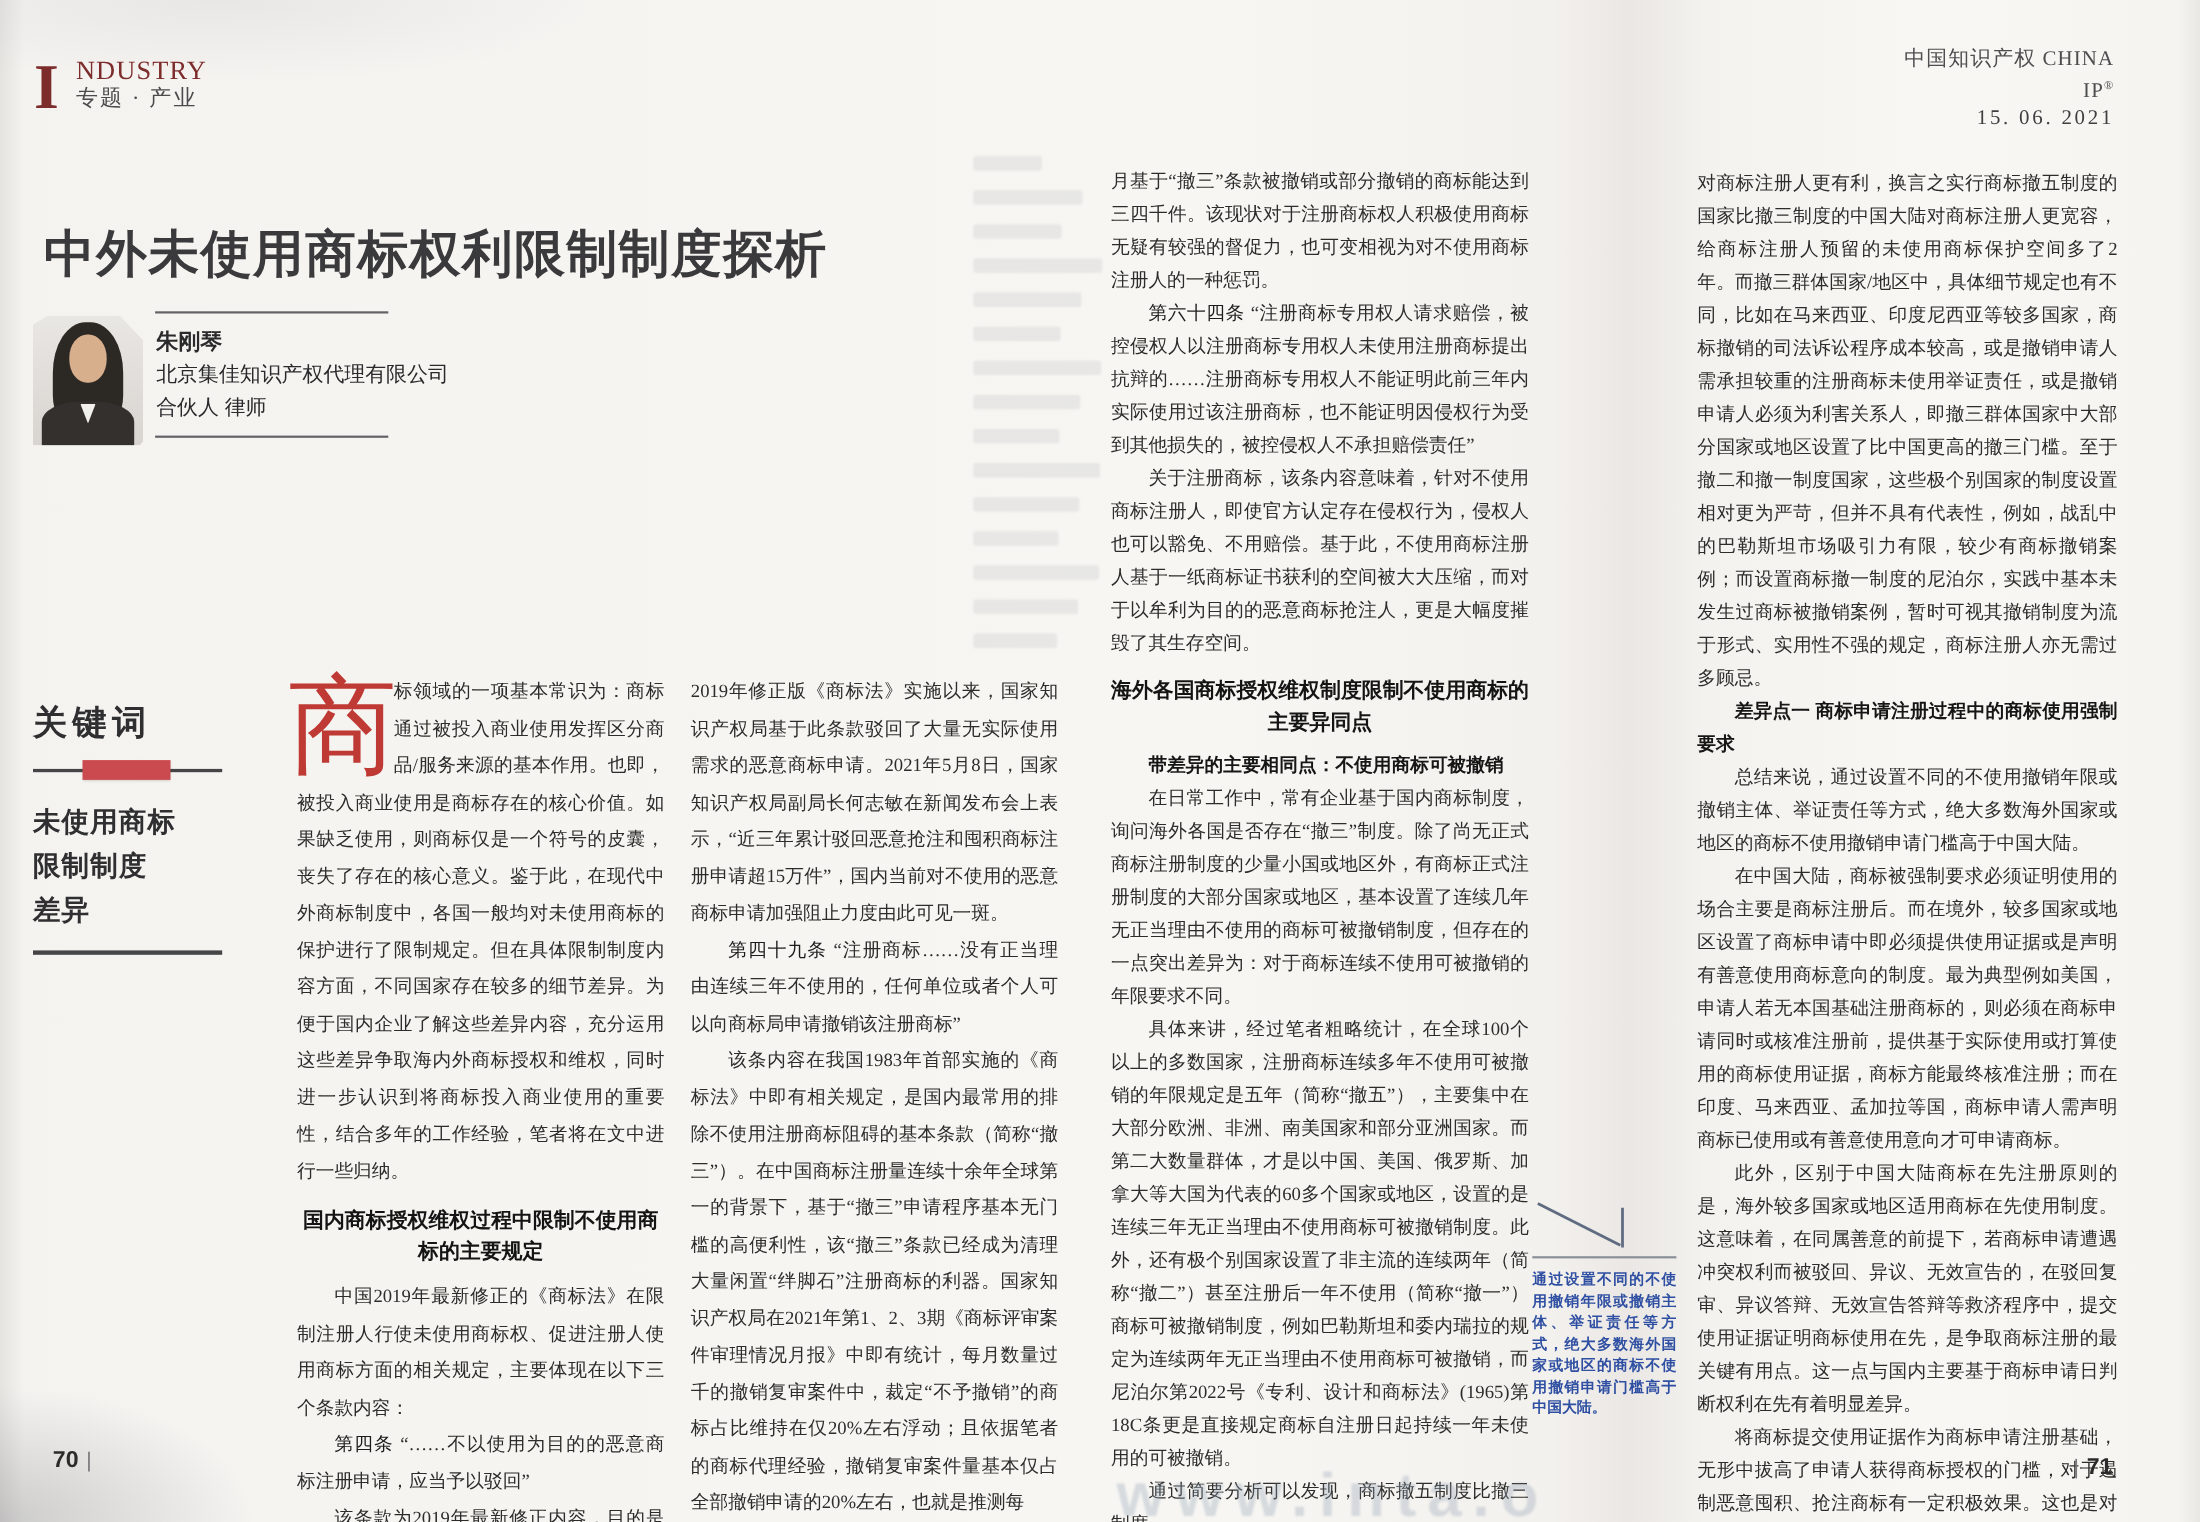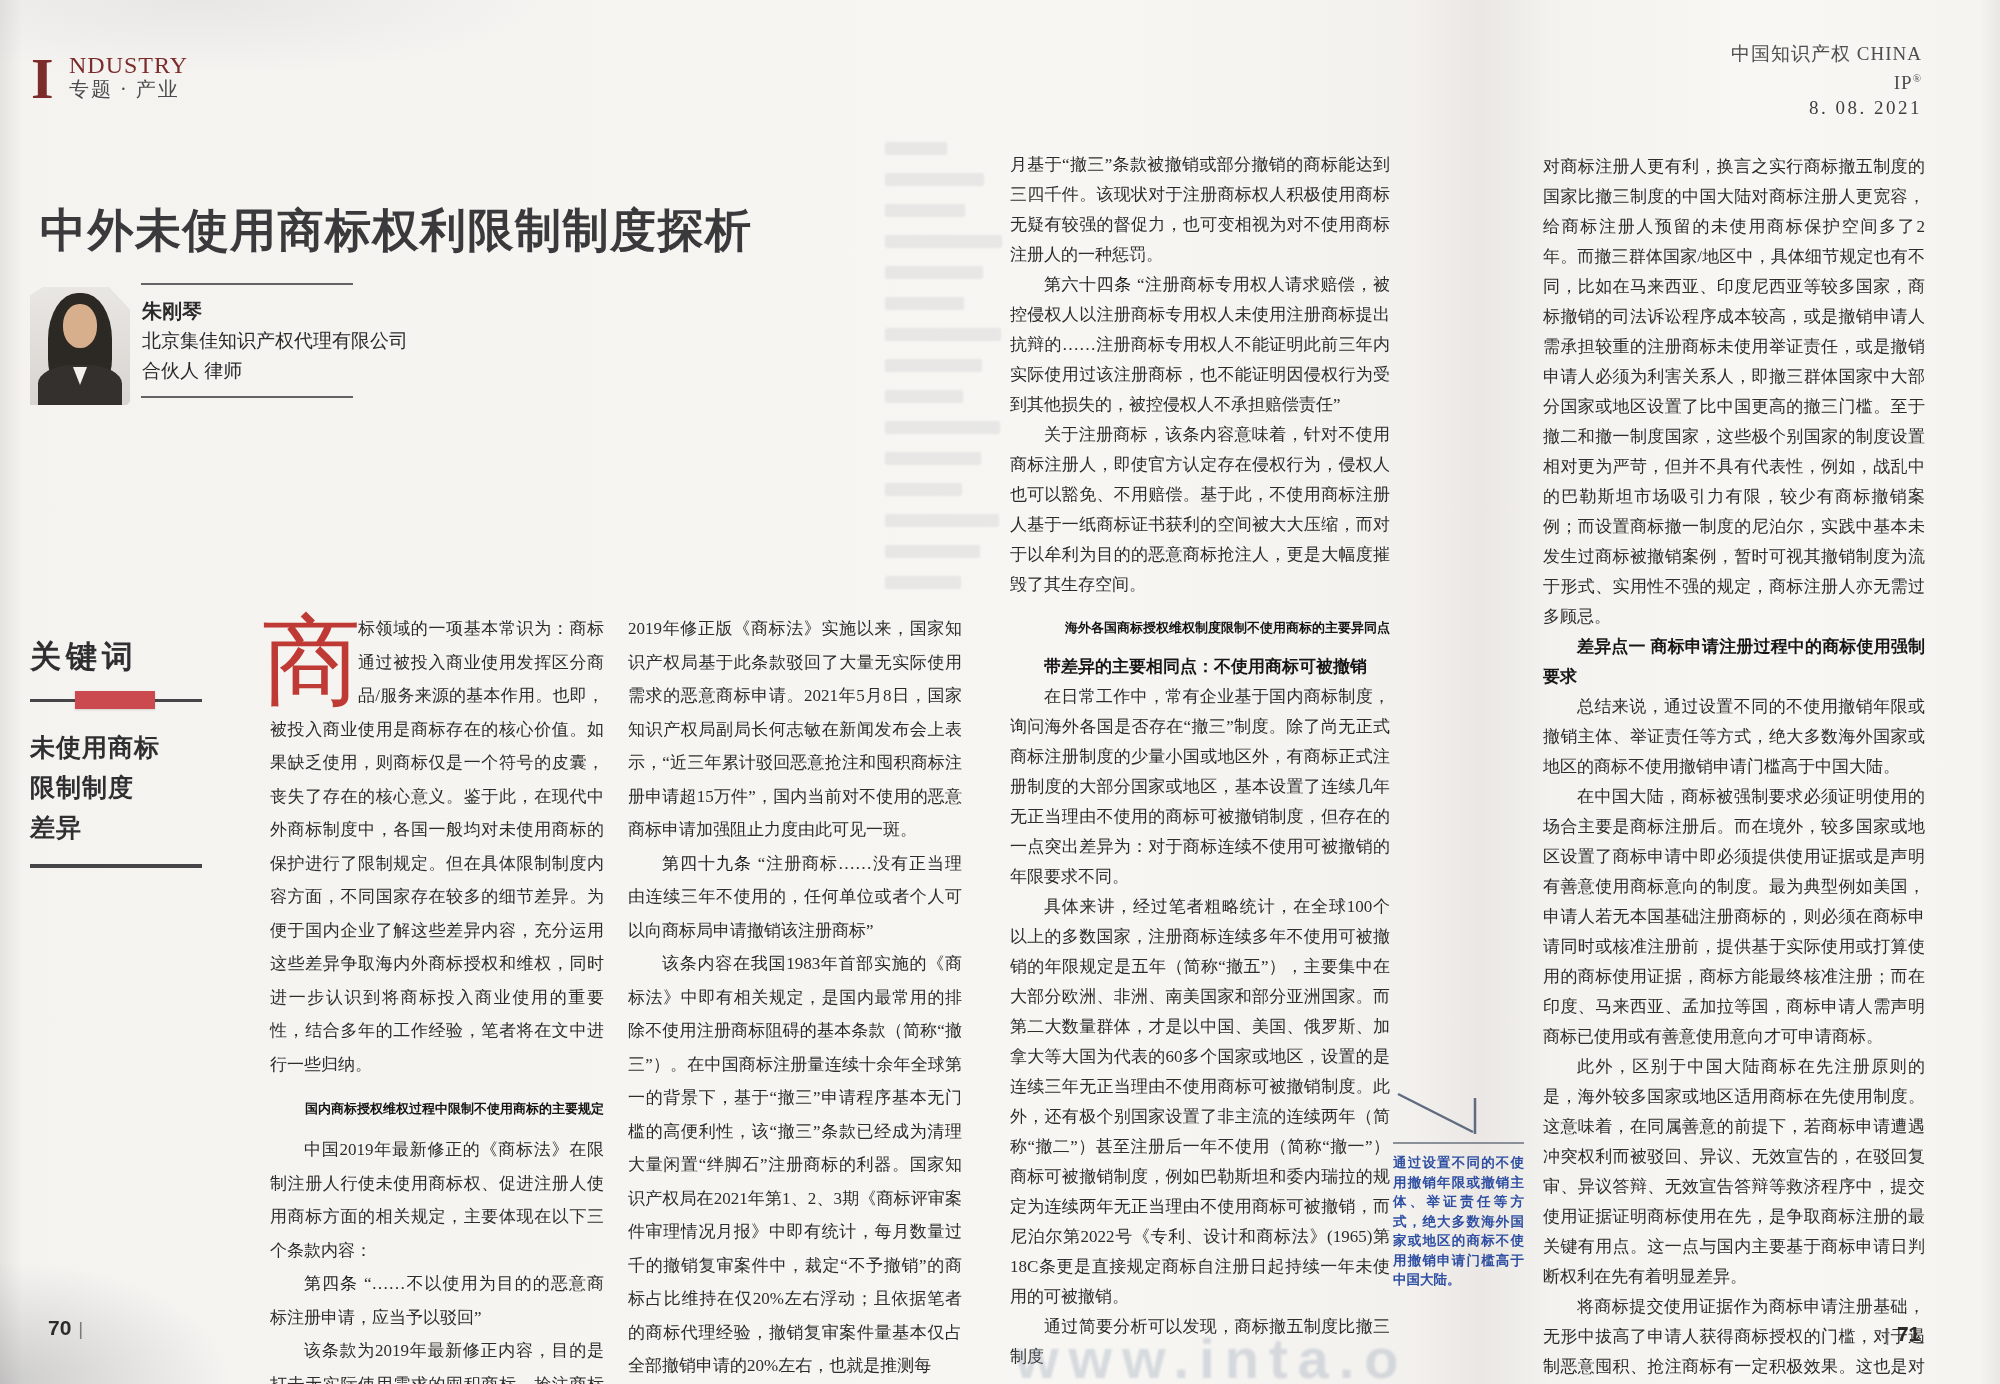--- a/index.html
+++ b/index.html
@@ -46,21 +46,21 @@
   
   .col{position:absolute;text-align:justify;}
   .col1{left:270px;top:612px;width:334px;font-size:17px;line-height:33.5px;}
   .col2{left:628px;top:612px;width:334px;font-size:17px;line-height:33.5px;}
   .col3{left:1010px;top:150px;width:380px;font-size:17px;line-height:30px;}
   .col4{left:1543px;top:152px;width:382px;font-size:17px;line-height:30px;}
   .para{margin:0;text-align:justify;}
   .para.indent{text-indent:2em;}
   .para.subheading{font-family:"Liberation Sans",sans-serif;font-weight:700;color:#161616;text-indent:2em;}
   .lead{font-family:"Liberation Sans",sans-serif;font-weight:400;color:#1c1c1c;}
-  .col-heading{font-family:Liberation Mono, monospace;font-weight:700;font-size:13px;line-height:29px;color:#141414;margin:14px 0 9px;text-align:right;}
+  .col-heading{font-family:Liberation Sans, sans-serif;font-weight:700;font-size:19px;line-height:29px;color:#141414;margin:14px 0 9px;text-align:center;}
   .dropcap{float:left;font-family:"Liberation Serif",serif;color:#bf3a34;font-size:99px;line-height:84px;width:90px;margin:8px 6px 6px -8px;text-align:left;}
   
   .hdr-right{position:absolute;left:1700px;top:42px;width:222px;text-align:right;color:#4e4e50;}
   .brand{font-size:19px;letter-spacing:1px;line-height:24px;}
   .brand sup{font-size:11px;}
   .hdate{font-size:19px;letter-spacing:2.5px;line-height:26px;color:#3f3f41;}
   .folio{position:absolute;font-family:"Liberation Sans",sans-serif;color:#2b2b2b;font-size:21px;}
   .folio-left{left:48px;top:1316px;}
   .folio-right{left:1878px;top:1322px;}
   .folio-num{font-weight:700;}
@@ -163,21 +163,21 @@
       <p class="para">对商标注册人更有利，换言之实行商标撤五制度的国家比撤三制度的中国大陆对商标注册人更宽容，给商标注册人预留的未使用商标保护空间多了2年。而撤三群体国家/地区中，具体细节规定也有不同，比如在马来西亚、印度尼西亚等较多国家，商标撤销的司法诉讼程序成本较高，或是撤销申请人需承担较重的注册商标未使用举证责任，或是撤销申请人必须为利害关系人，即撤三群体国家中大部分国家或地区设置了比中国更高的撤三门槛。至于撤二和撤一制度国家，这些极个别国家的制度设置相对更为严苛，但并不具有代表性，例如，战乱中的巴勒斯坦市场吸引力有限，较少有商标撤销案例；而设置商标撤一制度的尼泊尔，实践中基本未发生过商标被撤销案例，暂时可视其撤销制度为流于形式、实用性不强的规定，商标注册人亦无需过多顾忌。</p>
       <p class="para subheading">差异点一 商标申请注册过程中的商标使用强制要求</p>
       <p class="para indent">总结来说，通过设置不同的不使用撤销年限或撤销主体、举证责任等方式，绝大多数海外国家或地区的商标不使用撤销申请门槛高于中国大陆。</p>
       <p class="para indent">在中国大陆，商标被强制要求必须证明使用的场合主要是商标注册后。而在境外，较多国家或地区设置了商标申请中即必须提供使用证据或是声明有善意使用商标意向的制度。最为典型例如美国，申请人若无本国基础注册商标的，则必须在商标申请同时或核准注册前，提供基于实际使用或打算使用的商标使用证据，商标方能最终核准注册；而在印度、马来西亚、孟加拉等国，商标申请人需声明商标已使用或有善意使用意向才可申请商标。</p>
       <p class="para indent">此外，区别于中国大陆商标在先注册原则的是，海外较多国家或地区适用商标在先使用制度。这意味着，在同属善意的前提下，若商标申请遭遇冲突权利而被驳回、异议、无效宣告的，在驳回复审、异议答辩、无效宣告答辩等救济程序中，提交使用证据证明商标使用在先，是争取商标注册的最关键有用点。这一点与国内主要基于商标申请日判断权利在先有着明显差异。</p>
       <p class="para indent">将商标提交使用证据作为商标申请注册基础，无形中拔高了申请人获得商标授权的门槛，对于遏制恶意囤积、抢注商标有一定积极效果。这也是对比中国大陆较为突出的一项差异。</p>
     </section>
 
   <header class="hdr-right">
     <div class="brand"><span>中国知识产权 CHINA IP</span><sup>®</sup></div>
-    <div class="hdate">8. 08. 2021</div>
+    <div class="hdate">15. 06. 2021</div>
   </header>
 
   <div class="pullquote">
     <svg class="pq-arrow" width="88" height="50" viewBox="0 0 88 50">
       <line x1="3" y1="6" x2="78" y2="44" stroke="#5f6b80" stroke-width="2.5"></line>
       <line x1="80" y1="10" x2="80" y2="46" stroke="#5f6b80" stroke-width="2.5"></line>
     </svg>
     <div class="pq-rule"></div>
     <p class="pq-text">通过设置不同的不使用撤销年限或撤销主体、举证责任等方式，绝大多数海外国家或地区的商标不使用撤销申请门槛高于中国大陆。</p>
   </div>

